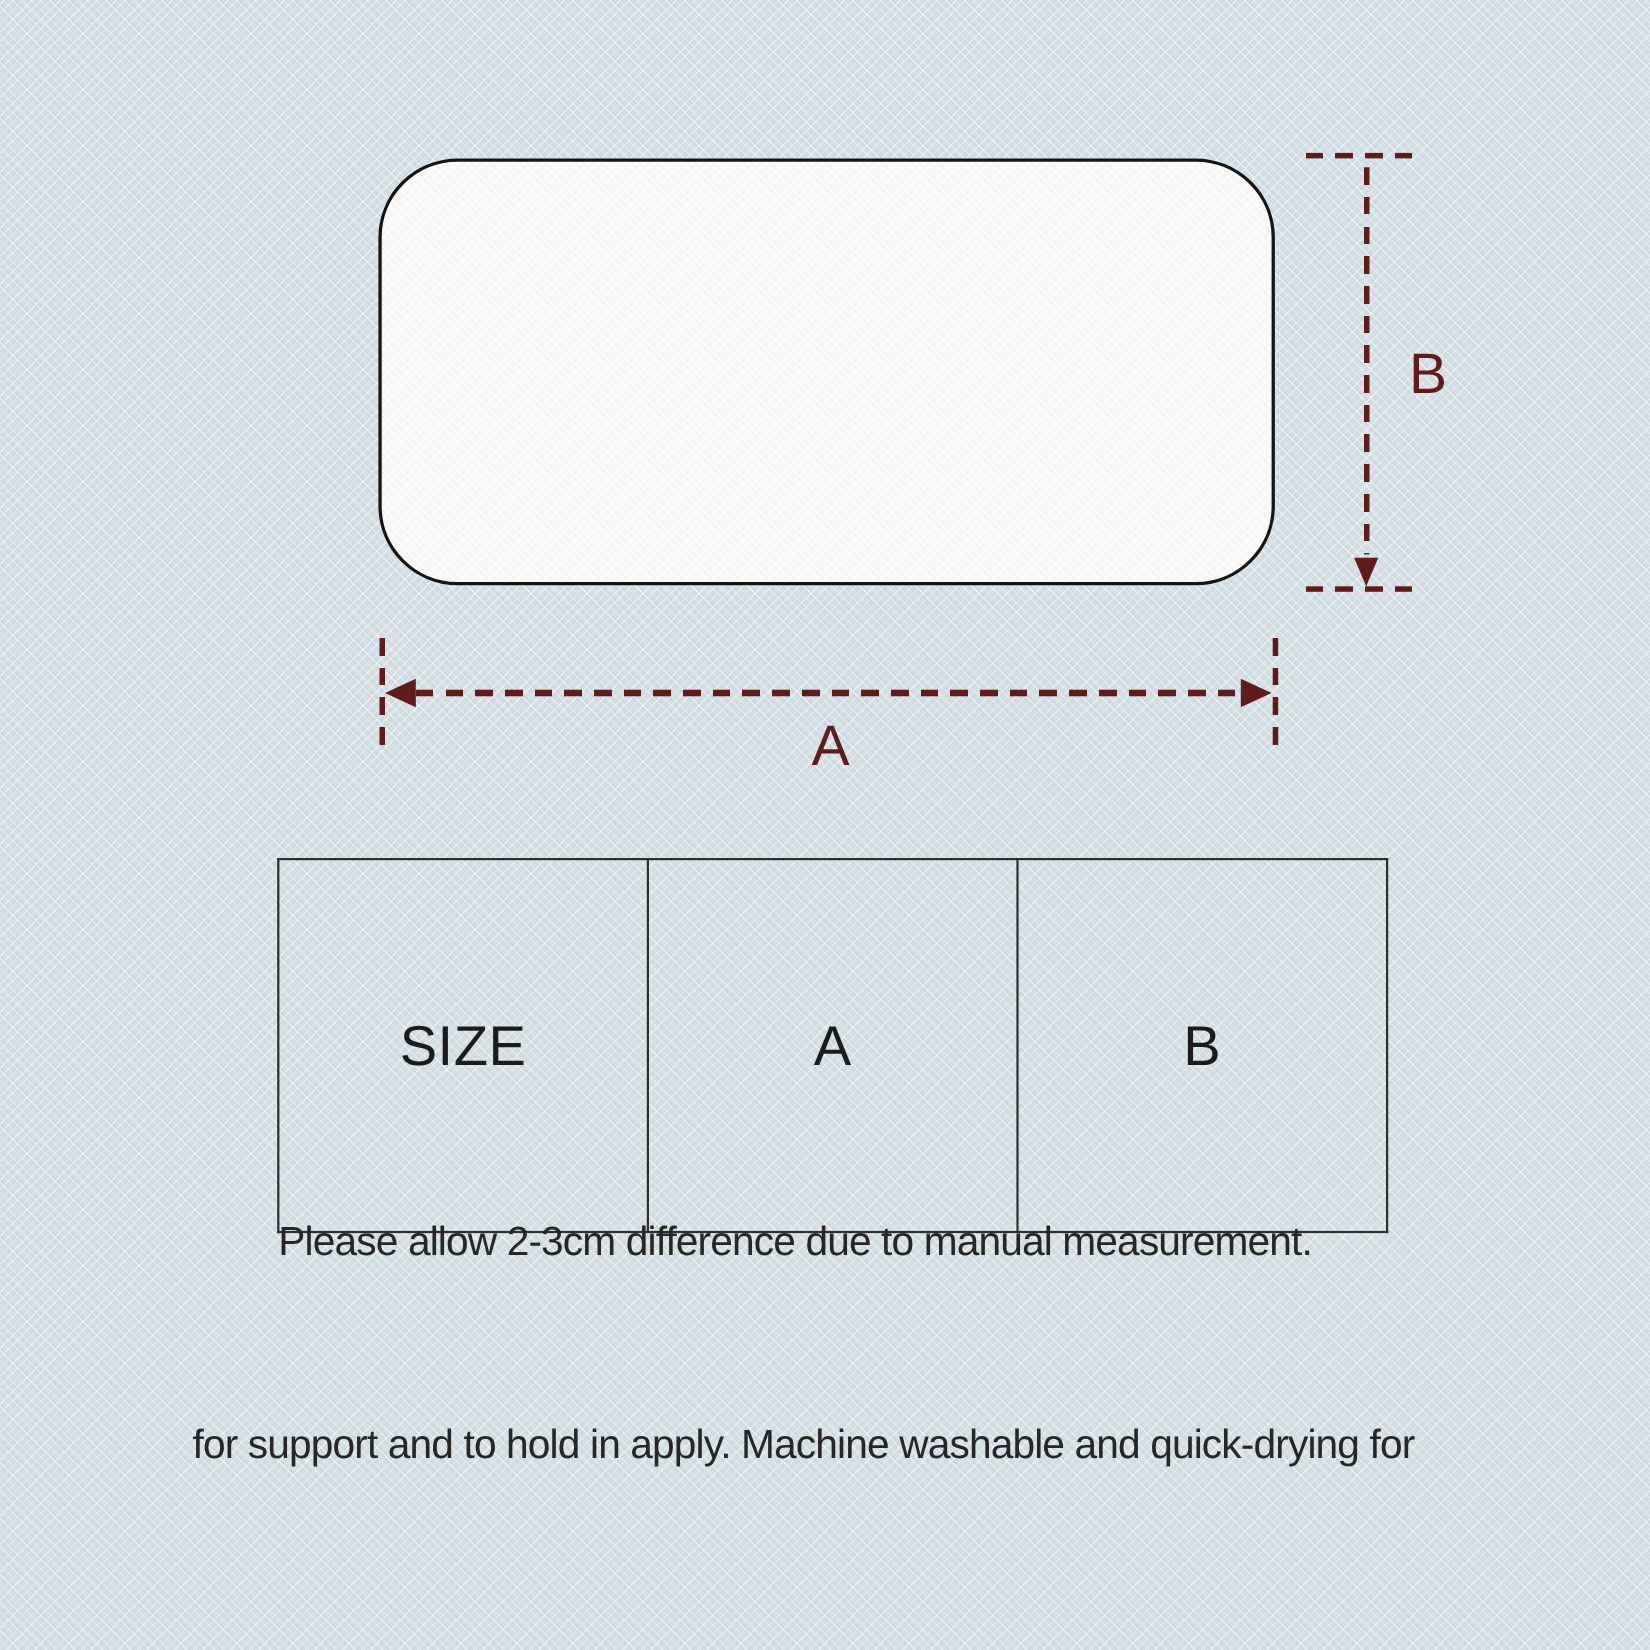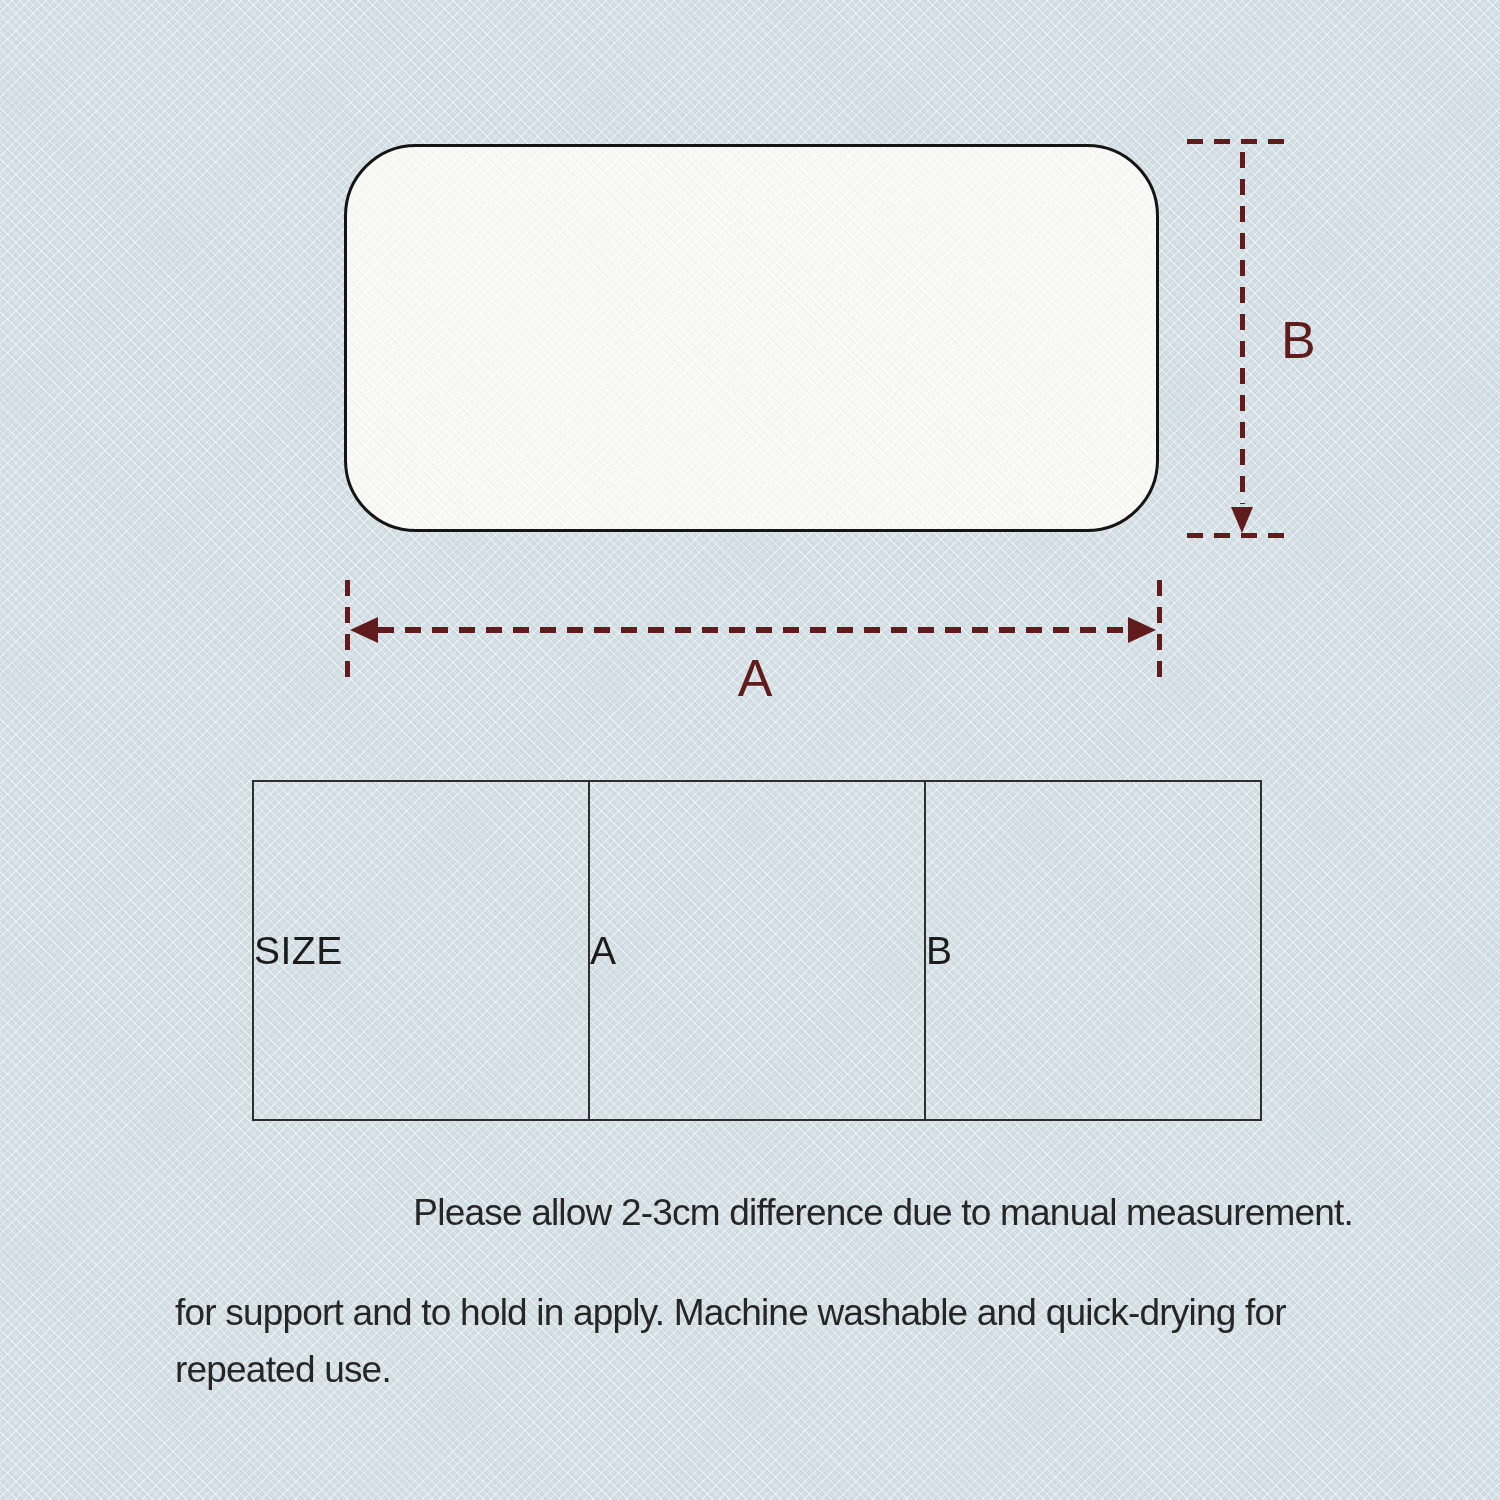--- a/index.html
+++ b/index.html
@@ -52,27 +52,27 @@
     position:absolute;color:var(--maroon);
     font-size:52px;line-height:1;font-weight:400;
   }
   
   .size-table{
     position:absolute;left:252px;top:780px;width:1010px;height:341px;
     border-collapse:collapse;table-layout:fixed;
   }
   .size-table td{
     border:2px solid var(--table-border);
-    vertical-align:middle;
-    font-size:39px;color:#1b1b1b;letter-spacing:0.5px;
+    text-align:center;vertical-align:middle;
+    font-size:51px;color:#1b1b1b;letter-spacing:0.5px;
     height:113px;padding:0;
   }
   .note{
-    position:absolute;left:253px;top:1192px;width:1100px;
-    font-size:37px;letter-spacing:-0.8px;color:#262626;text-align:right;
+    position:absolute;left:253px;top:1108px;width:1100px;
+    font-size:37px;letter-spacing:-0.8px;color:#262626;
   }
   .description{
     position:absolute;left:175px;top:1284px;width:1300px;
     font-size:37px;letter-spacing:-0.8px;color:#262626;line-height:57px;
   }
 </style>
 </head>
 <body>
 
 <div class="canvas">
@@ -99,16 +99,15 @@
         <td>A</td>
         <td>B</td>
       </tr>
     </tbody>
   </table>
 
   <div class="note">Please allow 2-3cm difference due to manual measurement.</div>
 
   <div class="description">
     <div>for support and to hold in apply. Machine washable and quick-drying for</div>
-    <div>repeated use.</div>
   </div>
 
 </div>
 
 </body></html>

